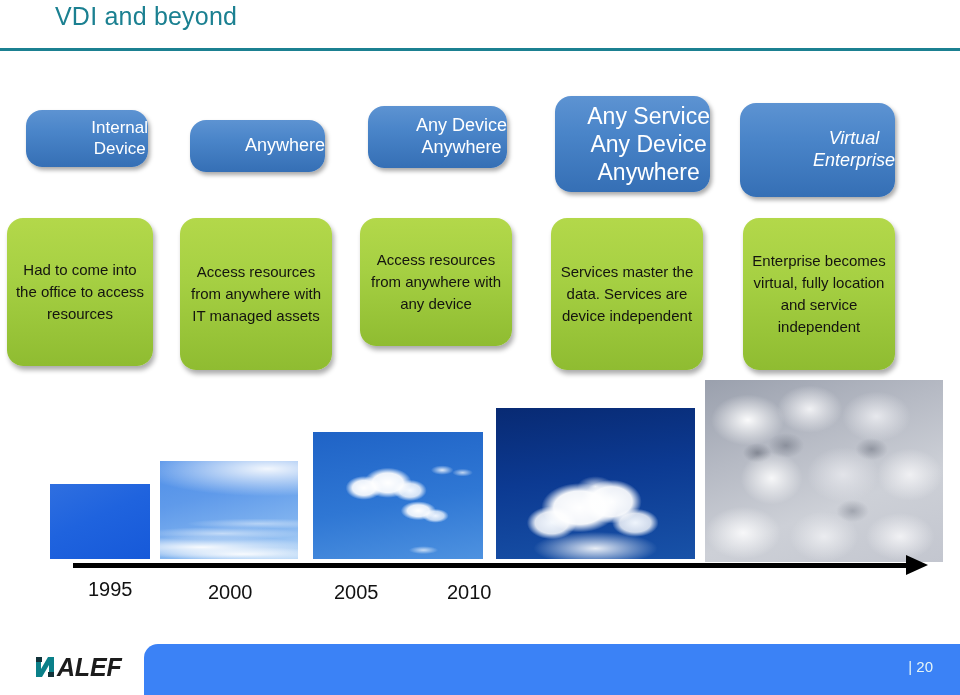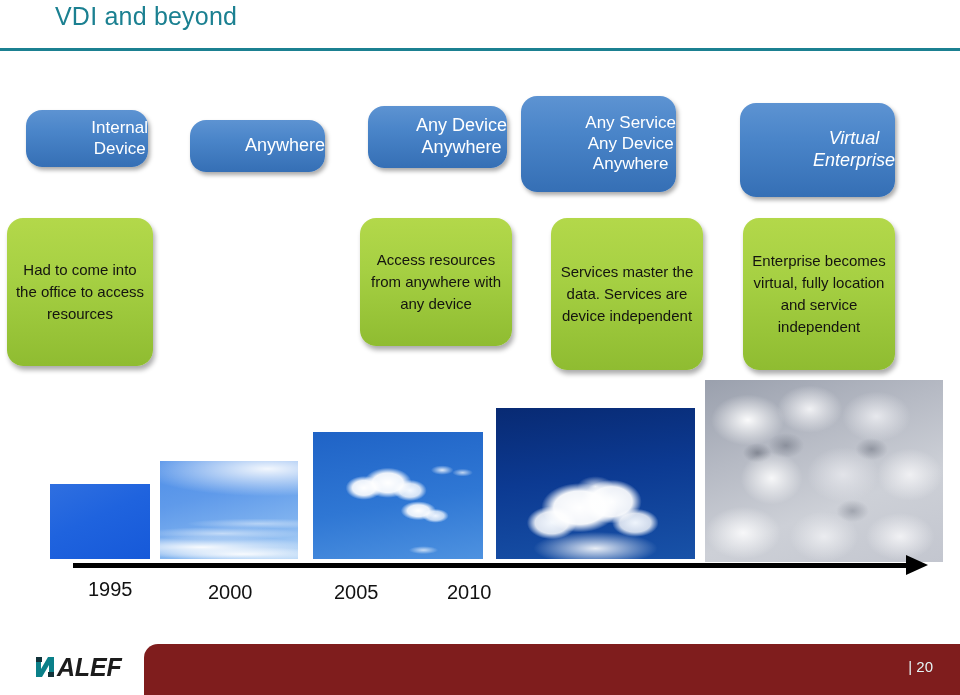--- a/index.html
+++ b/index.html
@@ -160,21 +160,21 @@
     margin-left: 12px;
   }
 
   
   #footer-bar {
     position: absolute;
     left: 144px;
     top: 644px;
     width: 816px;
     height: 51px;
-    background: #7f1d1d;
+    background: #3b82f6;
     border-top-left-radius: 14px;
   }
   #page-num {
     position: absolute;
     right: 27px;
     top: 14px;
     font-size: 15px;
     color: #e6f5f6;
   }
   #logo {
@@ -219,39 +219,42 @@
     </div>
   </div>
 
   <div class="blue-box" style="left:368px; top:106px; width:139px; height:62px; font-size:18px;">
     <div>
       <span class="bt">Any Device</span>
       <span class="bt">Anywhere</span>
     </div>
   </div>
 
-  <div class="blue-box" style="left:521px; top:96px; width:155px; height:96px; font-size:17px;">
+  <div class="blue-box" style="left:555px; top:96px; width:155px; height:96px; font-size:23px;">
     <div>
       <span class="bt">Any Service</span>
       <span class="bt">Any Device</span>
       <span class="bt">Anywhere</span>
     </div>
   </div>
 
   <div class="blue-box" style="left:740px; top:103px; width:155px; height:94px; font-size:18px;font-style:italic;">
     <div>
       <span class="bt">Virtual</span>
       <span class="bt">Enterprise</span>
     </div>
   </div>
 
   <div class="green-box" style="left:7px; top:218px; width:146px; height:148px;">
     <span>Had to come into the office to access resources</span>
   </div>
 
+  <div class="green-box" style="left:180px; top:218px; width:152px; height:152px;">
+    <span>Access resources from anywhere with IT managed assets</span>
+  </div>
 
   <div class="green-box" style="left:360px; top:218px; width:152px; height:128px;">
     <span>Access resources from anywhere with any device</span>
   </div>
 
   <div class="green-box" style="left:551px; top:218px; width:152px; height:152px;">
     <span>Services master the data. Services are device independent</span>
   </div>
 
   <div class="green-box" style="left:743px; top:218px; width:152px; height:152px;">

